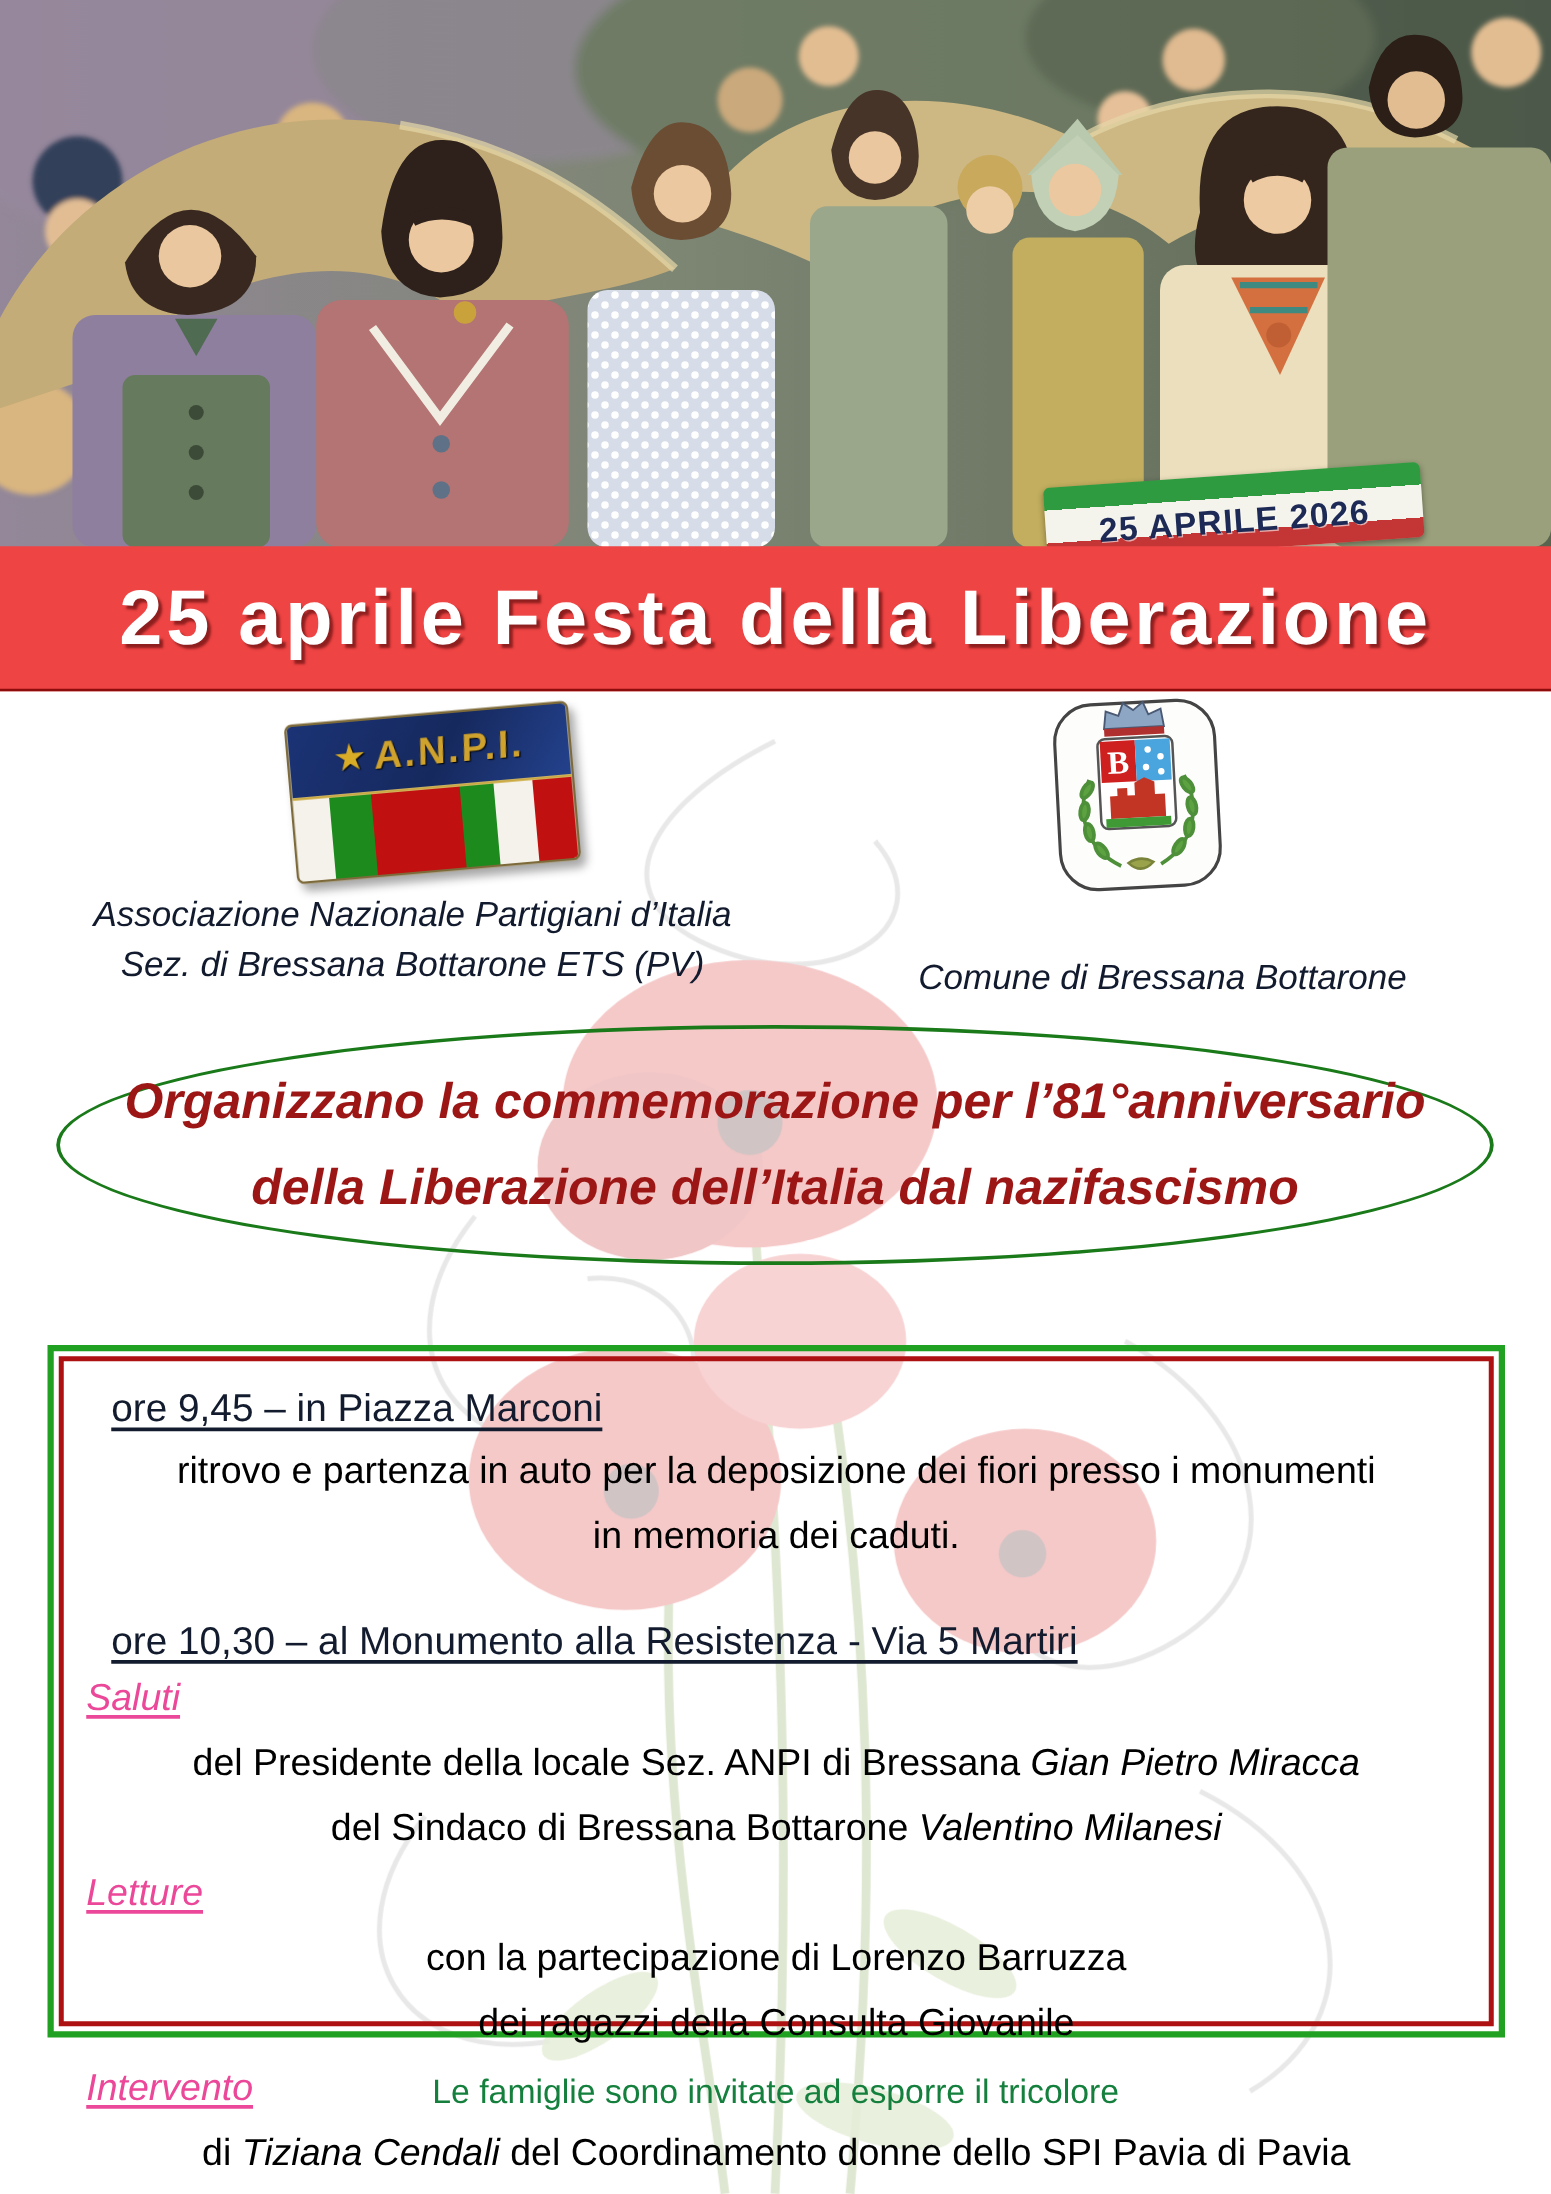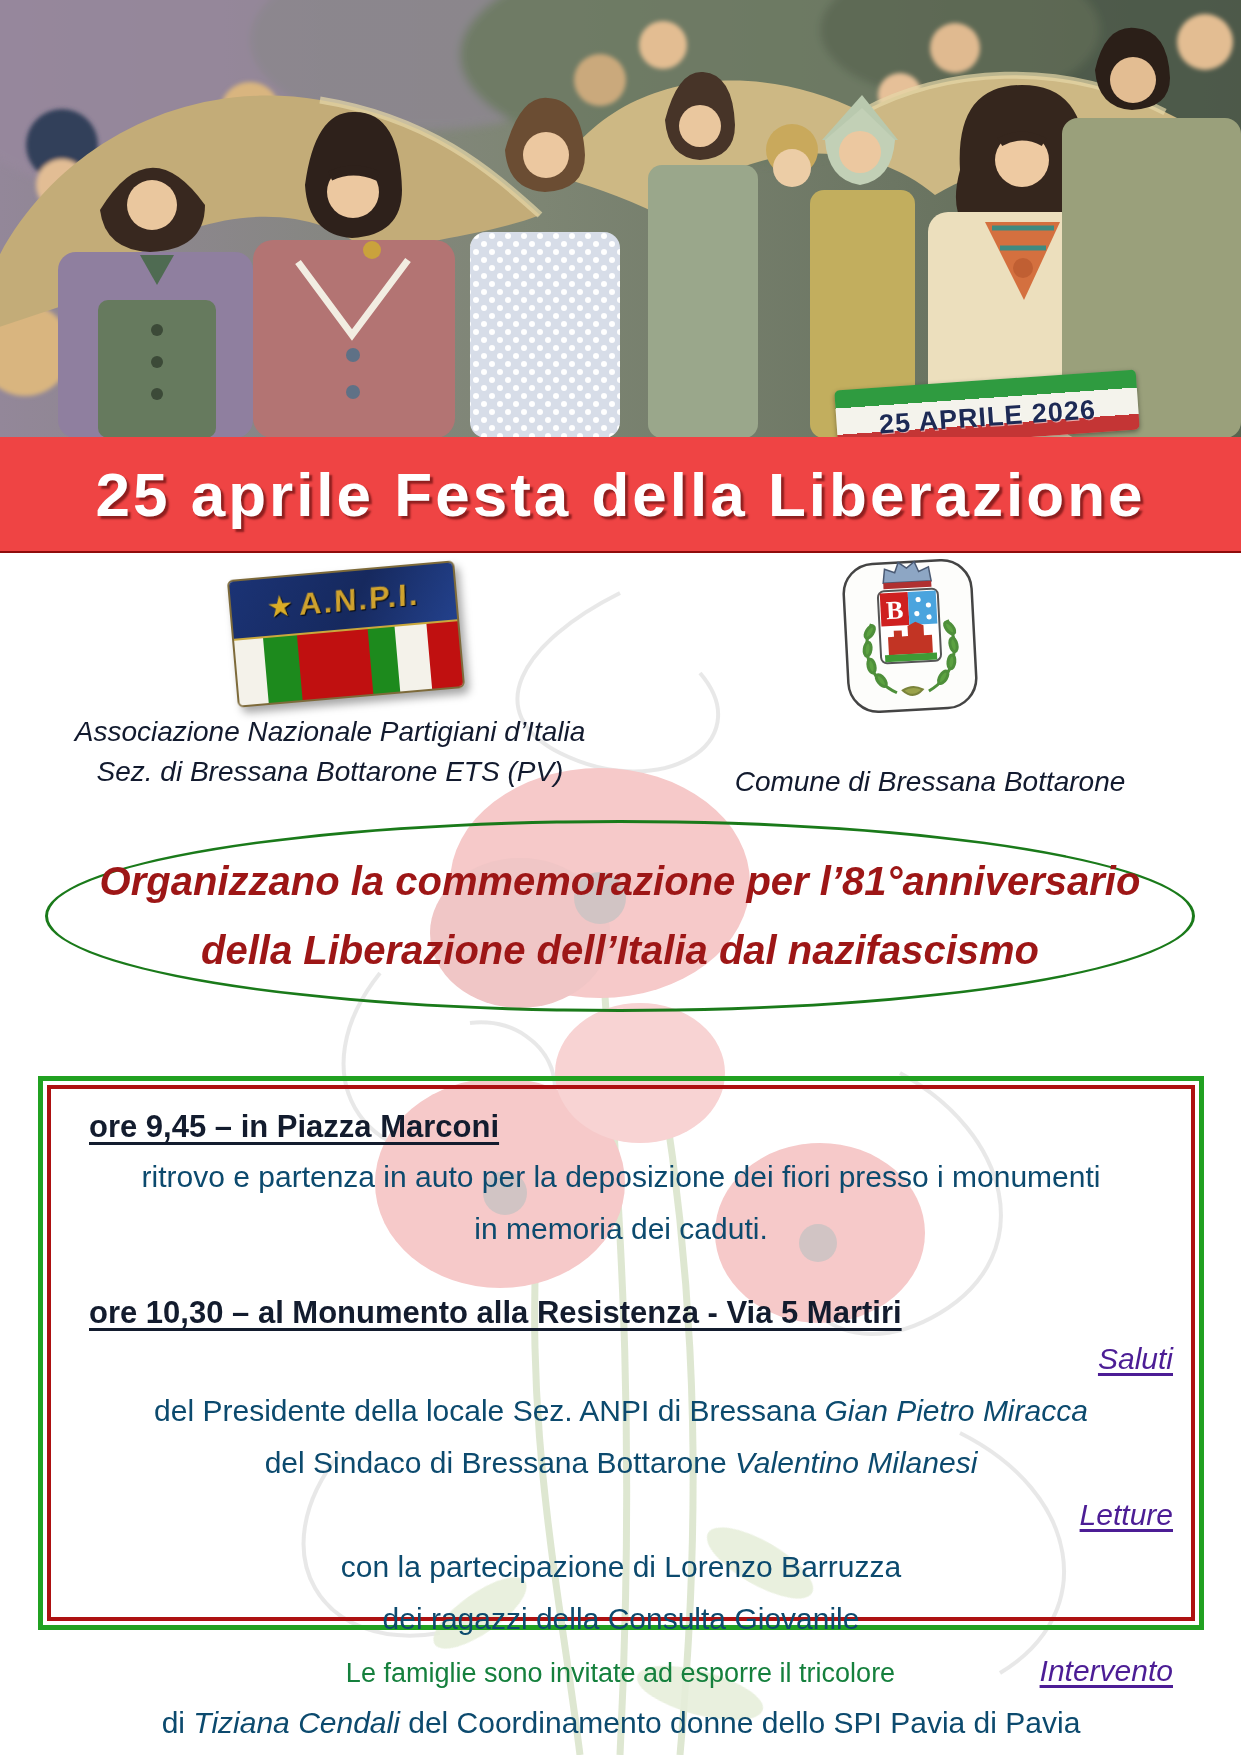--- a/index.html
+++ b/index.html
@@ -74,27 +74,27 @@
   }
   
   .program-box{
     position:absolute;left:38px;top:1076px;width:1166px;height:554px;z-index:2;
     border:5px solid #21a121;padding:4px;background:transparent;
   }
   .program-inner{
     width:100%;height:100%;border:4px solid #ad1111;padding:14px 18px 0 18px;
   }
   .pgm-h{
-    font-size:31px;font-weight:bold;text-decoration:underline;
+    font-size:31px;font-weight:normal;text-decoration:underline;
     text-underline-offset:5px;text-decoration-thickness:2.5px;
     text-align:left;margin:6px 0 8px 20px;color:#131c2e;
   }
-  .pgm-line{font-size:30px;line-height:40px;text-align:center;margin:12px;color:#0c4a6e;}
+  .pgm-line{font-size:30px;line-height:40px;text-align:center;margin:12px;color:#000000;}
   .pgm-label{
-    font-size:30px;line-height:40px;text-align:right;margin:0;color:#4c1d95;
+    font-size:30px;line-height:40px;text-align:left;margin:0;color:#ec4899;
     font-style:italic;text-decoration:underline;text-underline-offset:4px;
   }
   .gap-lg{margin-top:46px;}
   .it{font-style:italic;}
   
   .footer{position:absolute;left:0;top:1658px;width:1241px;text-align:center;z-index:2;}
   .footer p{margin:0 0 13px 0;font-size:27px;color:#15803d;}
 </style>
 </head>
 <body>

